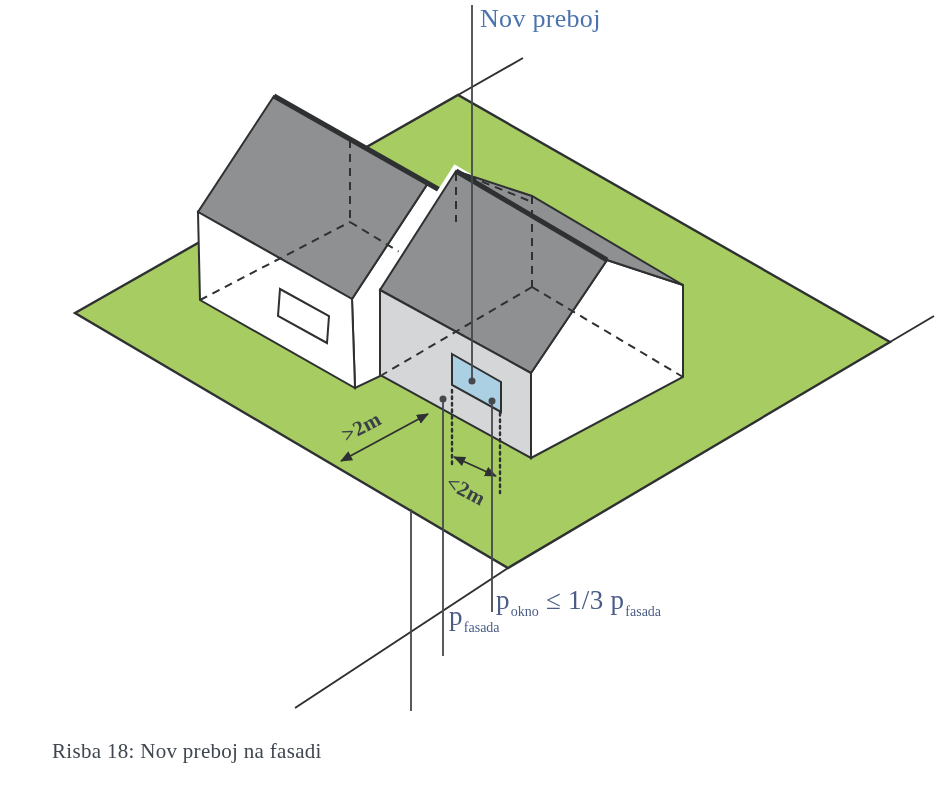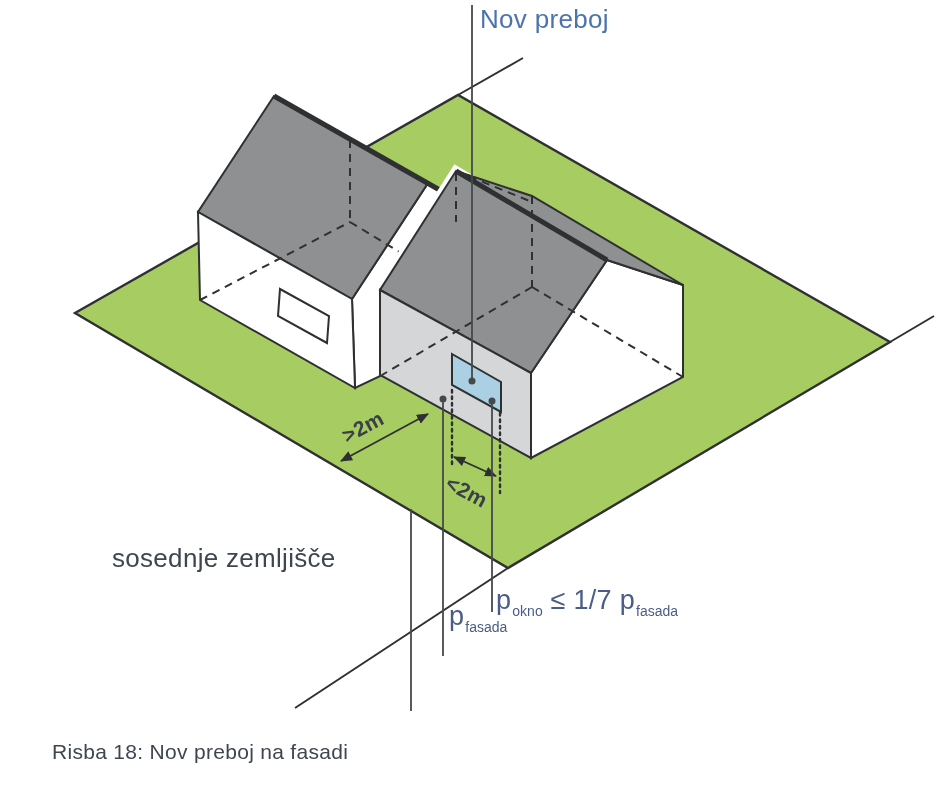--- a/index.html
+++ b/index.html
@@ -3,21 +3,21 @@
 <meta charset="utf-8">
 <style>
   :root{
     --c-green:#a6cc62; --c-roof:#8e9092; --c-facade:#d4d6d8; --c-window:#abcfe3;
     --c-wall:#ffffff; --c-line:#2e3032; --c-leader:#46494c; --c-text:#3f4650;
     --c-text_blue:#4c73ae; --c-formula:#4b5d86;
   }
   html,body{margin:0;padding:0;background:#ffffff;}
   #stage{
     position:relative;width:940px;height:807px;background:#ffffff;overflow:hidden;
-    font-family:Liberation Sans, sans-serif;
+    font-family:Liberation Serif, serif;
   }
   #scene{position:absolute;left:0;top:0;}
   .lbl{
     position:absolute;color:var(--c-text);font-size:26px;letter-spacing:.3px;
     white-space:nowrap;line-height:1.1;
   }
   .lbl-blue{color:var(--c-text_blue);}
   .lbl-formula{color:var(--c-formula);font-size:27px;}
   .lbl-dim{font-size:21px;font-weight:bold;color:#3a4046;}
   .rot-ccw{transform:rotate(-28deg);transform-origin:0 100%;}
@@ -96,25 +96,24 @@
       <line x1="411" y1="509" x2="411" y2="711" stroke="var(--c-leader)" stroke-width="1.8"></line>
     </g>
   </svg>
 
   <div class="lbl lbl-blue" style="left:480px;top:5px;">Nov preboj</div>
 
   <div class="lbl lbl-dim rot-ccw" style="left:349px;top:424px;">&gt;2m</div>
 
   <div class="lbl lbl-dim rot-cw" style="left:453px;top:471px;">&lt;2m</div>
 
-  <div class="lbl" style="left:112px;top:544px;">sosednje zemljišče</div>
 
   <div class="lbl lbl-formula" style="left:496px;top:586px;">
     <span>p</span><span class="sub">okno</span>
-    <span>≤ 1/7</span>
+    <span>≤ 1/3</span>
     <span>p</span><span class="sub">fasada</span>
   </div>
 
   <div class="lbl lbl-formula" style="left:449px;top:602px;">
     <span>p</span><span class="sub">fasada</span>
   </div>
 
 
   <div class="lbl caption" style="left:52px;top:740px;">Risba 18: Nov preboj na fasadi</div>
 </div>

